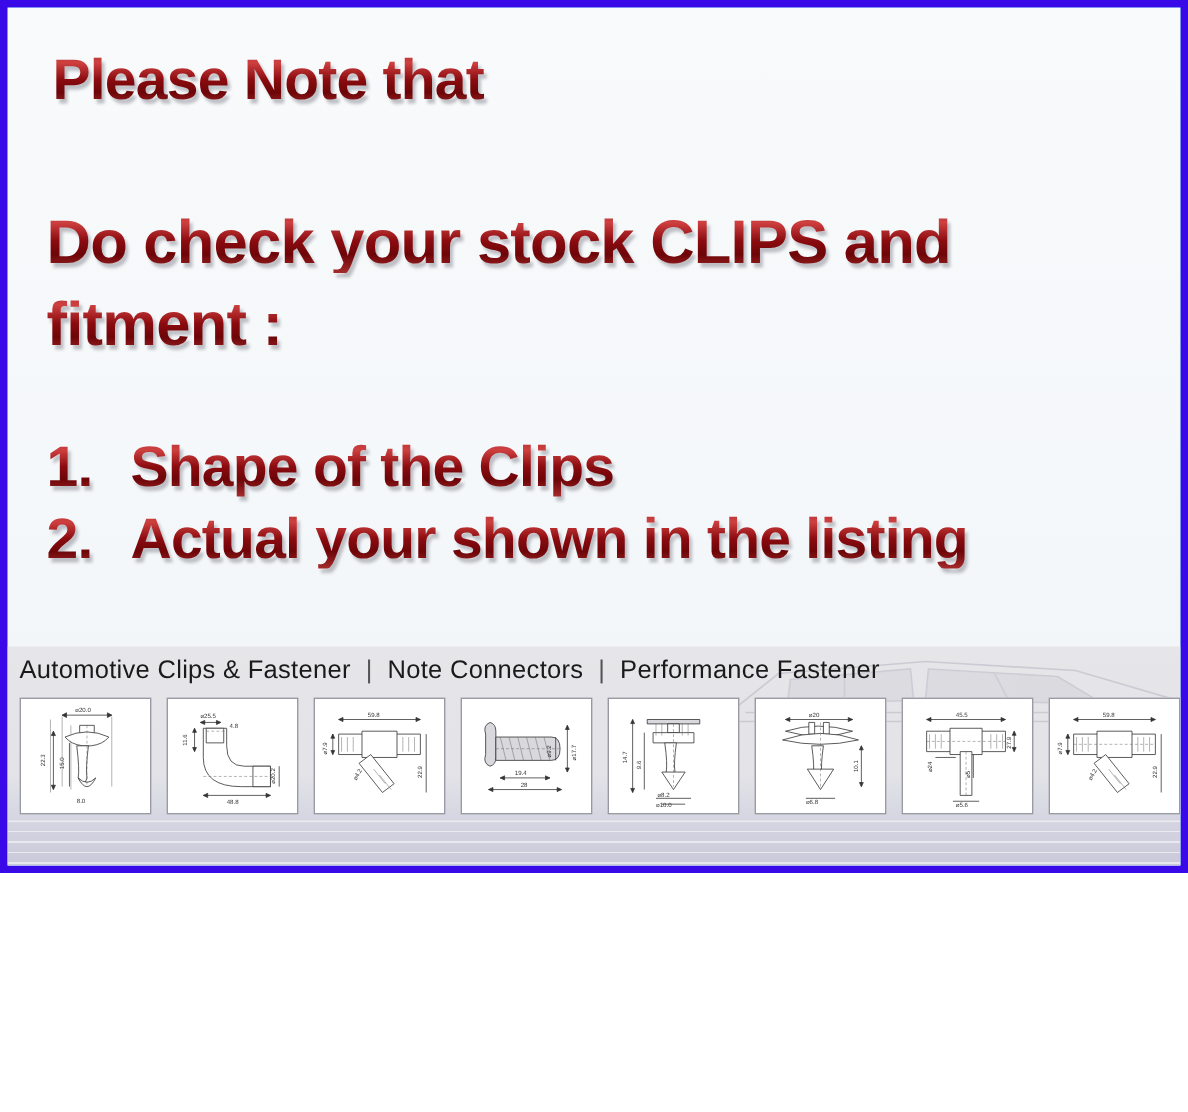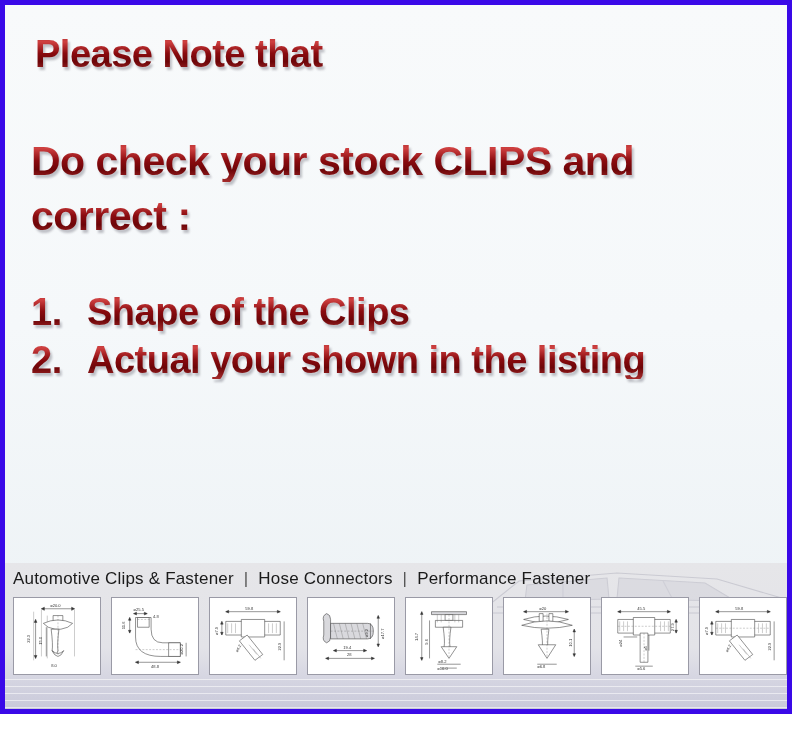--- a/index.html
+++ b/index.html
@@ -8,21 +8,21 @@
     padding: 0;
     background: #ffffff;
   }
   body {
     font-family: "Liberation Sans", sans-serif;
   }
 
   .frame {
     position: relative;
     width: 792px;
-    height: 714px;
+    height: 582px;
     box-sizing: border-box;
     border: 5px solid #3a09e8;
     background: #7dd3fc;
     overflow: hidden;
   }
 
   
   .notice {
     position: absolute;
     left: 0; top: 0; right: 0;
@@ -138,21 +138,21 @@
 <body>
 
 <div class="frame">
 
   <div class="notice">
 
     <div class="note-line line-title">Please Note that</div>
 
     <div class="note-line line-body1">Do check your stock CLIPS and</div>
 
-    <div class="note-line line-body2">correct :</div>
+    <div class="note-line line-body2">fitment :</div>
 
     <ul class="list">
       <li>
         <span class="note-line li-num">1.</span>
         <span class="note-line">Shape of the Clips</span>
       </li>
       <li>
         <span class="note-line li-num">2.</span>
         <span class="note-line">Actual your shown in the listing</span>
       </li>
@@ -173,21 +173,21 @@
       </g>
       <g fill="#a6a6b8" opacity="0.55">
         <path d="M60 26 L140 19 L142 40 L58 42 Z"></path>
         <path d="M152 19 L238 24 L268 42 L150 40 Z"></path>
       </g>
     </svg>
 
     <div class="footer-title">
       <span>Automotive Clips &amp; Fastener</span>
       <span class="sep">|</span>
-      <span>Hose Connectors</span>
+      <span>Note Connectors</span>
       <span class="sep">|</span>
       <span>Performance Fastener</span>
     </div>
 
     <div class="thumbs">
 
       <div class="thumb">
         <svg viewBox="0 0 84 74">
           <g class="lnt">
             <path d="M26 10 L26 58"></path>

